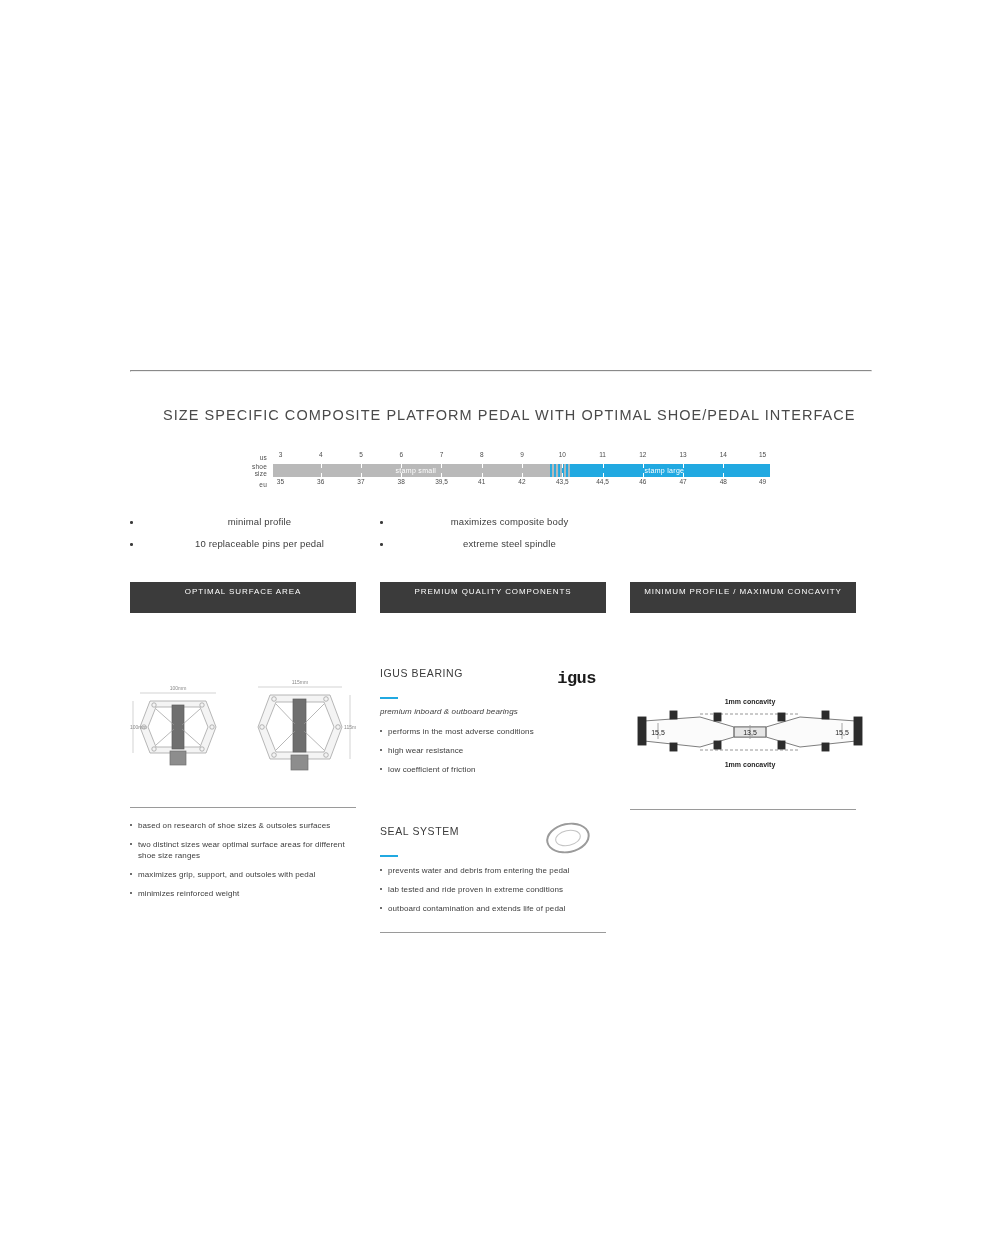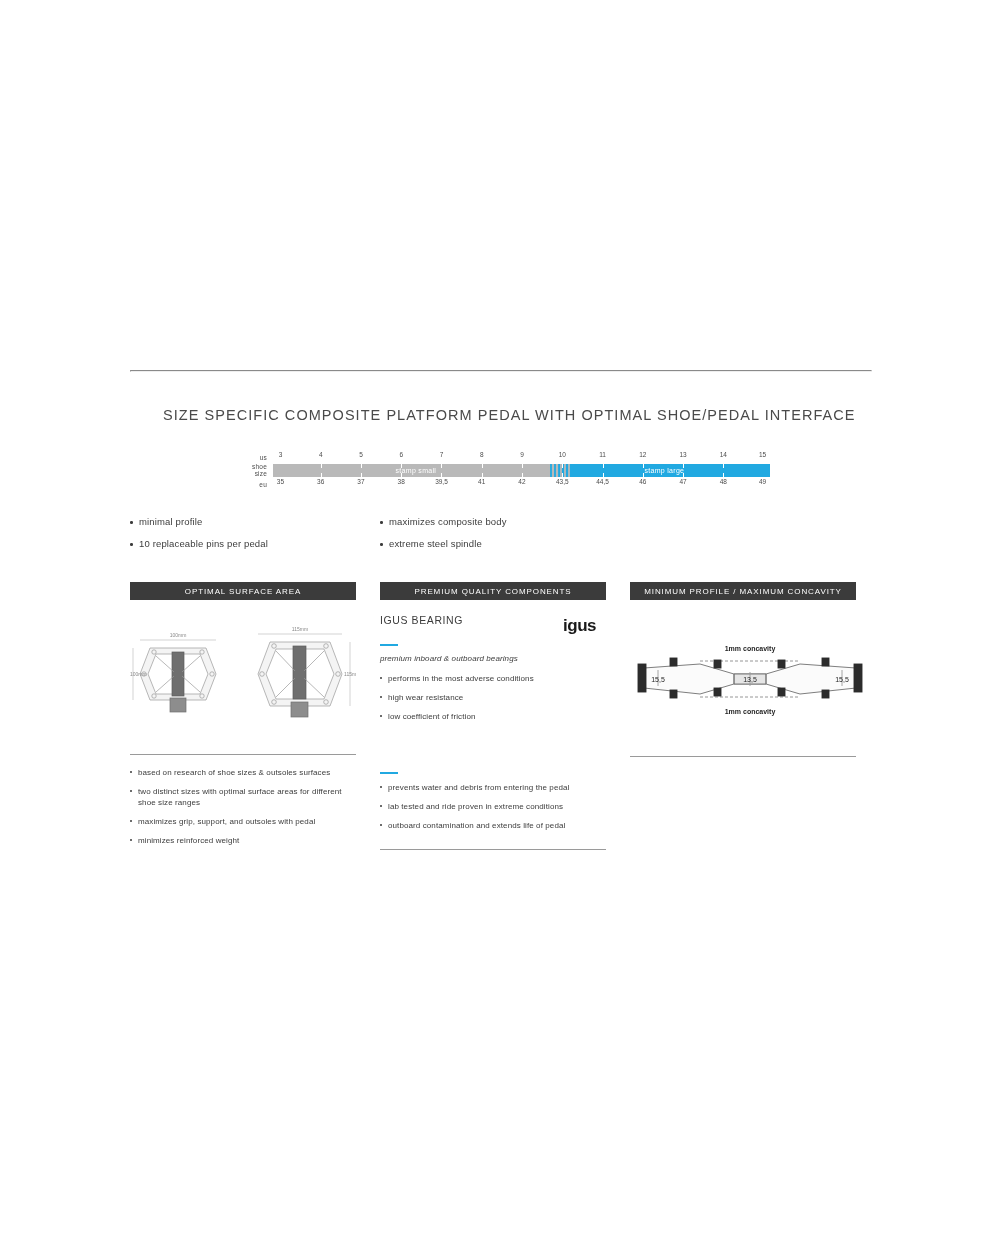--- a/index.html
+++ b/index.html
@@ -142,20 +142,21 @@
     width: 250px;
   }
   .features .col + .col { margin-left: 0; }
   .bullet {
     position: relative;
     font-size: 9.5px;
     color: #3c3c3c;
     padding-left: 9px;
     margin-bottom: 11px;
     letter-spacing: .15px;
+    text-align: center;
   }
   .bullet::before {
     content: "";
     position: absolute;
     left: 0;
     top: 5px;
     width: 2.5px;
     height: 2.5px;
     background: #3c3c3c;
     border-radius: 50%;
@@ -171,25 +172,26 @@
     width: 226px;
     position: relative;
   }
   .panel + .panel { margin-left: 24px; }
   .panel-title {
     background: #3b3b3b;
     color: #ffffff;
     font-size: 8px;
     letter-spacing: .9px;
     text-align: center;
-    padding: 5px 0 4px 0;
+    padding: 5px 0 17px 0;
     text-transform: uppercase;
   }
   .panel-body {
     padding-top: 10px;
+    margin-top: 40px;
   }
   .panel-rule {
     border-top: 1px solid #9a9a9a;
     margin-top: 14px;
   }
   .sub-head {
     font-size: 10.5px;
     color: #3b3b3b;
     letter-spacing: .6px;
     margin: 4px 0 0 0;
@@ -228,21 +230,21 @@
     border-radius: 50%;
   }
   .igus-logo {
     position: absolute;
     right: 10px;
     top: 2px;
     font-size: 17px;
     font-weight: bold;
     color: #1a1a1a;
     letter-spacing: -0.5px;
-    font-family: Liberation Sans, sans-serif;
+    font-family: Liberation Mono, monospace;
   }
   .sub-head-wrap {
     position: relative;
     min-height: 26px;
   }
   .seal-ring {
     position: absolute;
     right: 16px;
     top: -2px;
     width: 40px;
@@ -423,21 +425,21 @@
               </g>
               <text x="48" y="19" font-size="5" fill="#8a8a8a" text-anchor="middle" font-family="Liberation Sans, sans-serif">100mm</text>
               <text x="170" y="13" font-size="5" fill="#8a8a8a" text-anchor="middle" font-family="Liberation Sans, sans-serif">115mm</text>
               <text x="0" y="58" font-size="5" fill="#8a8a8a" font-family="Liberation Sans, sans-serif">100mm</text>
               <text x="214" y="58" font-size="5" fill="#8a8a8a" font-family="Liberation Sans, sans-serif">115mm</text>
             </svg>
           </div>
           <div class="panel-rule"></div>
           <div style="margin-top:12px">
             <div class="small-bullet">based on research of shoe sizes &amp; outsoles surfaces</div>
-            <div class="small-bullet">two distinct sizes with optimal surface areas for different shoe size ranges</div>
+            <div class="small-bullet">two distinct sizes wear optimal surface areas for different shoe size ranges</div>
             <div class="small-bullet">maximizes grip, support, and outsoles with pedal</div>
             <div class="small-bullet">minimizes reinforced weight</div>
           </div>
         </div>
       </div>
 
       <div class="panel">
         <div class="panel-title">PREMIUM QUALITY COMPONENTS</div>
         <div class="panel-body">
 
@@ -446,20 +448,24 @@
             <div class="igus-logo">igus</div>
           </div>
           <div class="sub-underline"></div>
           <div class="italic-note">premium inboard &amp; outboard bearings</div>
           <div class="small-bullet">performs in the most adverse conditions</div>
           <div class="small-bullet">high wear resistance</div>
           <div class="small-bullet">low coefficient of friction</div>
 
           <div style="height:38px"></div>
 
+          <div class="sub-head-wrap">
+            <div class="sub-head">SEAL SYSTEM</div>
+            <div class="seal-ring"></div>
+          </div>
           <div class="sub-underline"></div>
           <div class="small-bullet">prevents water and debris from entering the pedal</div>
           <div class="small-bullet">lab tested and ride proven in extreme conditions</div>
           <div class="small-bullet">outboard contamination and extends life of pedal</div>
 
           <div class="panel-rule" style="margin-top:18px"></div>
         </div>
       </div>
 
       <div class="panel">

